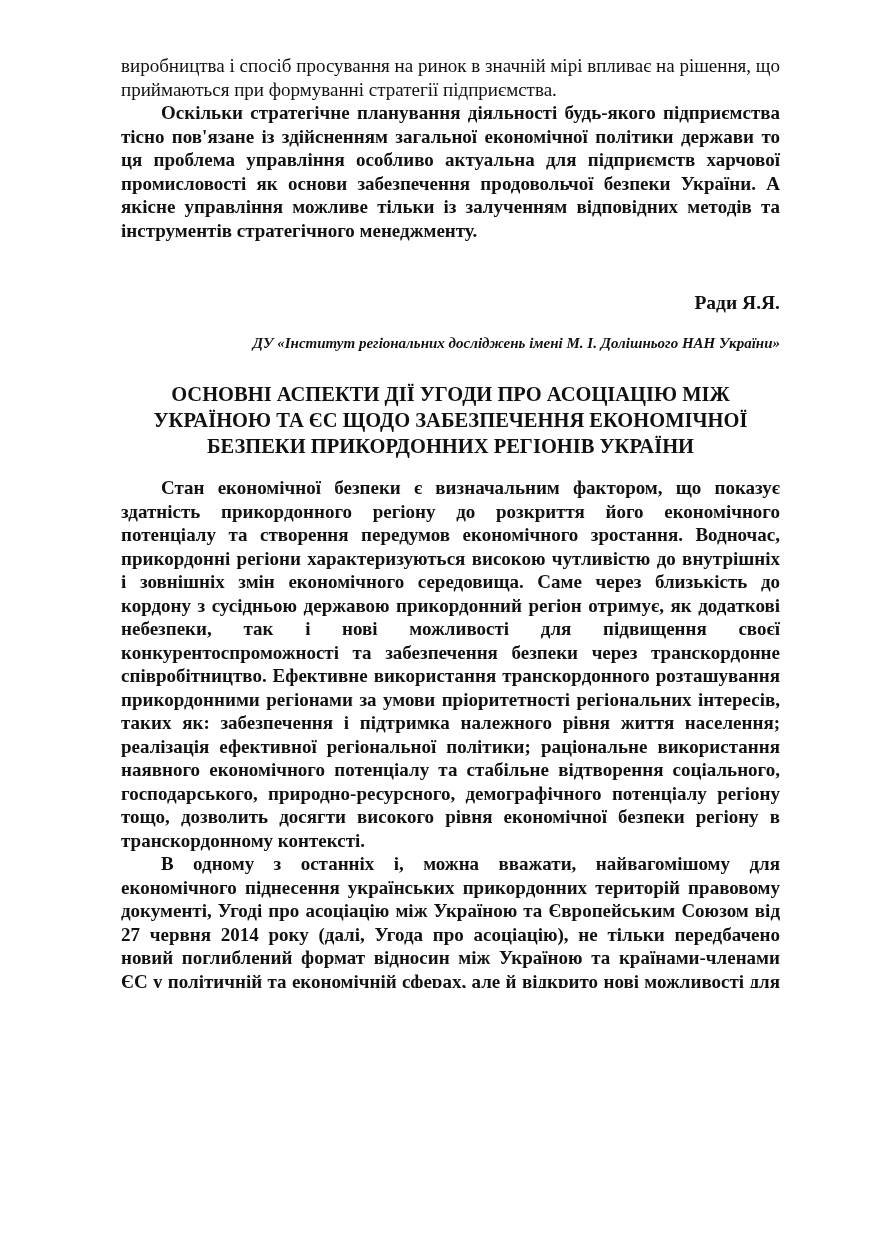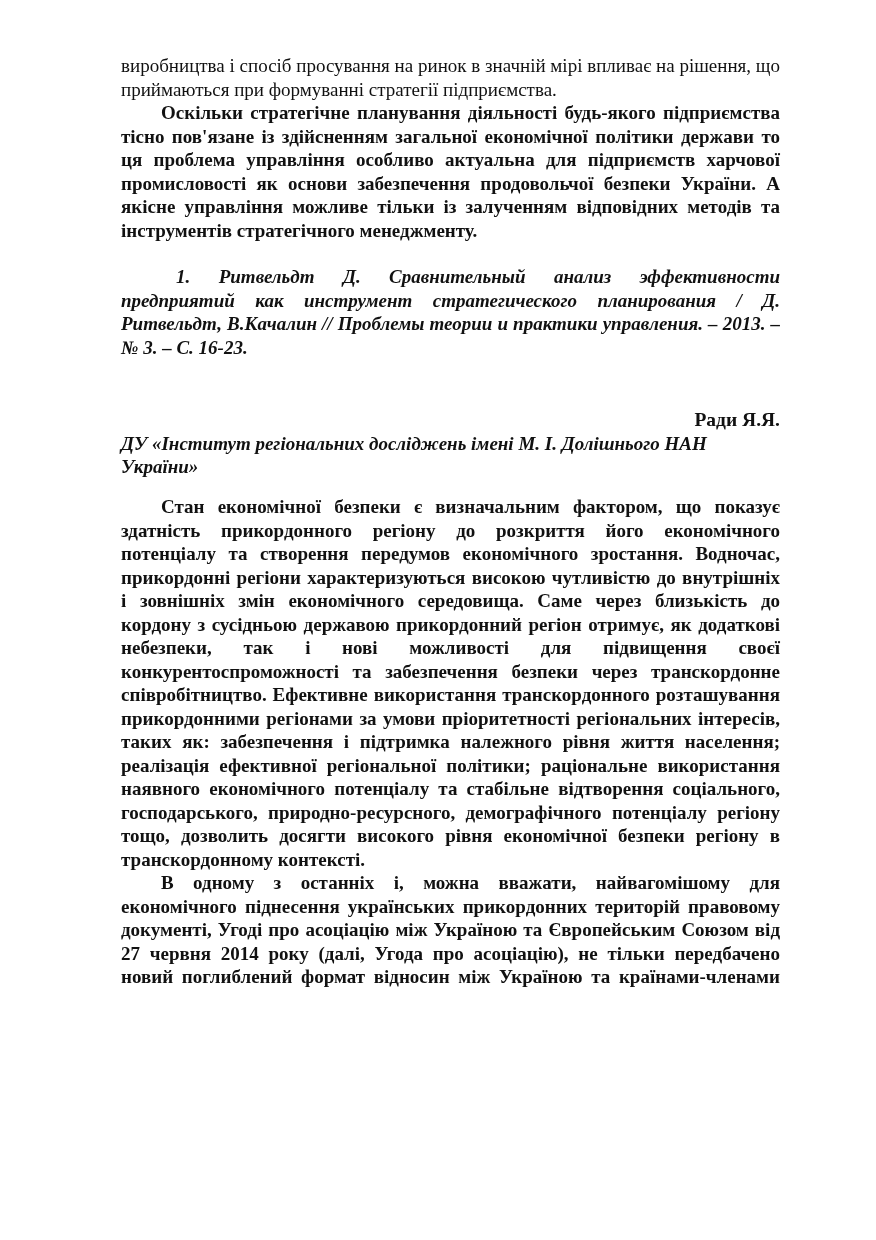--- a/index.html
+++ b/index.html
@@ -39,25 +39,25 @@
     text-indent: 55px;
   }
   .byline {
     margin-top: 49px;
     font-size: 19.5px;
     font-weight: bold;
     text-align: right;
     line-height: 23px;
   }
   .affiliation {
-    margin-top: 1px;
-    font-size: 19px;
+    margin-top: 18px;
+    font-size: 15px;
     font-weight: bold;
     font-style: italic;
-    text-align: left;
+    text-align: right;
     line-height: 23px;
   }
   .title {
     margin-top: 26px;
     font-size: 20.5px;
     font-weight: bold;
     text-align: center;
     line-height: 26px;
   }
   .body-block {
@@ -87,26 +87,30 @@
 </head>
 <body>
 
 <div class="page">
   <div class="content">
 
     <p class="para">виробництва і спосіб просування на ринок в значній мірі впливає на рішення, що приймаються при формуванні стратегії підприємства.</p>
 
     <p class="para indent">Оскільки стратегічне планування діяльності будь-якого підприємства тісно пов'язане із здійсненням загальної економічної політики держави то ця проблема управління особливо актуальна для підприємств харчової промисловості як основи забезпечення продовольчої безпеки України. А якісне управління можливе тільки із залученням відповідних методів та інструментів стратегічного менеджменту.</p>
 
-    <p class="reference">1. Ритвельдт Д. Сравнительный анализ эффективности предприятий как инструмент стратегического планирования / Д. Ритвельдт, В.Качалин // Проблемы теории и практики управления. – 2013. – № 3. – С. 16-23.</p>
 
     <div class="byline">Ради Я.Я.</div>
 
     <div class="affiliation">ДУ «Інститут регіональних досліджень імені М. І. Долішнього НАН України»</div>
 
+    <div class="title">
+      <div>ОСНОВНІ АСПЕКТИ ДІЇ УГОДИ ПРО АСОЦІАЦІЮ МІЖ</div>
+      <div>УКРАЇНОЮ ТА ЄС ЩОДО ЗАБЕЗПЕЧЕННЯ ЕКОНОМІЧНОЇ</div>
+      <div>БЕЗПЕКИ ПРИКОРДОННИХ РЕГІОНІВ УКРАЇНИ</div>
+    </div>
 
     <div class="body-block">
       <p class="para indent">Стан економічної безпеки є визначальним фактором, що показує здатність прикордонного регіону до розкриття його економічного потенціалу та створення передумов економічного зростання. Водночас, прикордонні регіони характеризуються високою чутливістю до внутрішніх і зовнішніх змін економічного середовища. Саме через близькість до кордону з сусідньою державою прикордонний регіон отримує, як додаткові небезпеки, так і нові можливості для підвищення своєї конкурентоспроможності та забезпечення безпеки через транскордонне співробітництво. Ефективне використання транскордонного розташування прикордонними регіонами за умови пріоритетності регіональних інтересів, таких як: забезпечення і підтримка належного рівня життя населення; реалізація ефективної регіональної політики; раціональне використання наявного економічного потенціалу та стабільне відтворення соціального, господарського, природно-ресурсного, демографічного потенціалу регіону тощо, дозволить досягти високого рівня економічної безпеки регіону в транскордонному контексті.</p>
       <p class="para indent">В одному з останніх і, можна вважати, найвагомішому для економічного піднесення українських прикордонних територій правовому документі, Угоді про асоціацію між Україною та Європейським Союзом від 27 червня 2014 року (далі, Угода про асоціацію), не тільки передбачено новий поглиблений формат відносин між Україною та країнами-членами ЄС у політичній та економічній сферах, але й відкрито нові можливості для забезпечення економічної безпеки держави і кожного її регіону. Так Угода про асоціацію базується на нормативно-правових актах в яких закладені основоположні принципи забезпечення безпеки, зокрема економічної: Статуті Організації Об'єднаних Націй; Гельсінському заключному акті Наради з безпеки та співробітництва в Європі 1975 року; заключних документах Мадридської та Віденської конференцій від 1991 та 1992 років відповідно; Паризькій хартії для нової Європи від 1990 року; Загальній декларації прав людини ООН від 1948 року; Конвенції Ради Європи про захист прав людини і основоположних свобод від 1950 року. Крім того, погоджено уніфіковане застосування низки міжнародних стандартів і документів, що стосуються питань торгівельної і митної сфер, які є розроблені Всесвітньої митною організацією, СОТ, ООН та спрямовані на стабільність і безпеку у цих галузях.</p>
 
     </div>
 
   </div>
 
   <div class="page-number">113</div>

